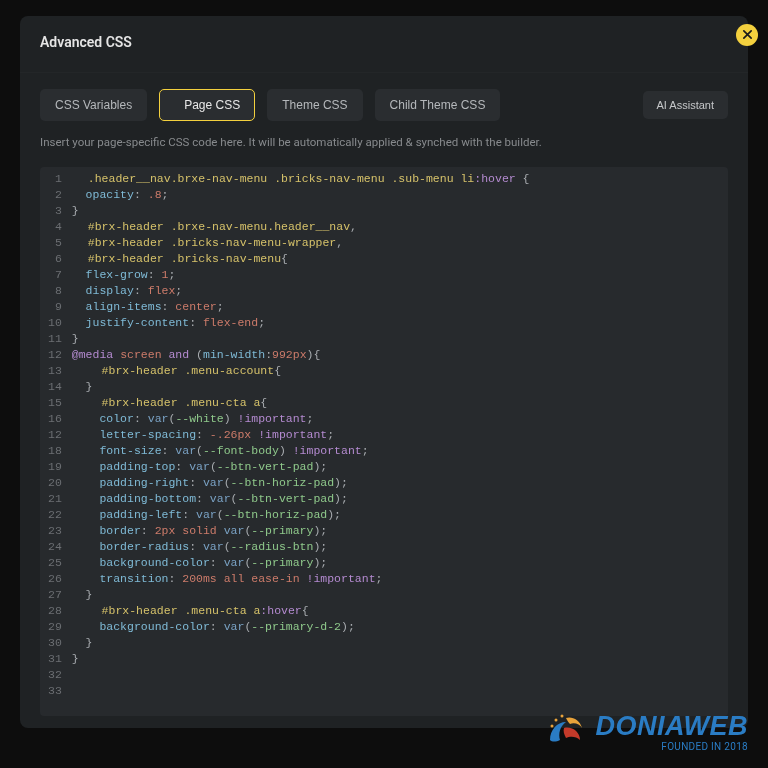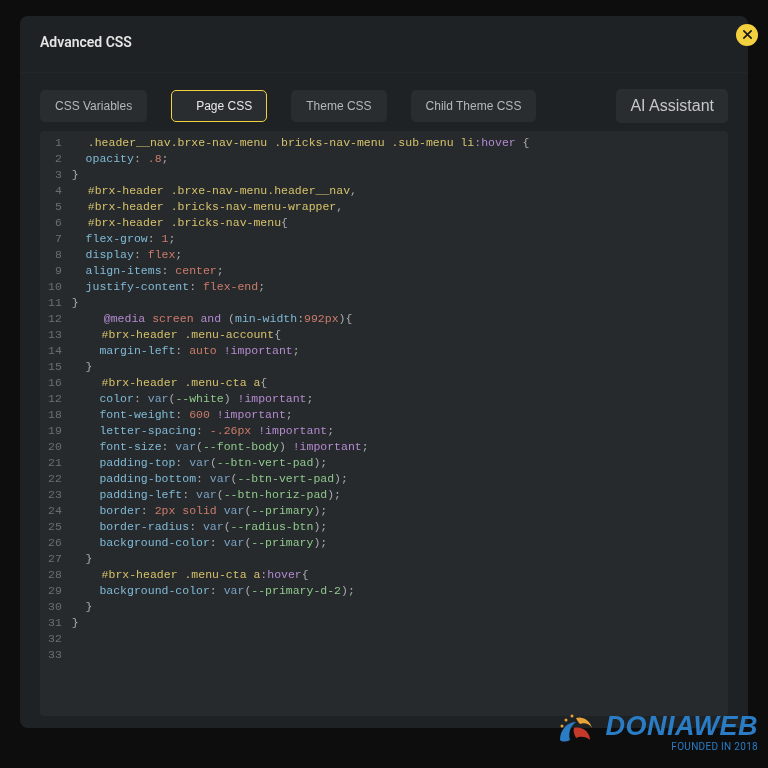--- a/index.html
+++ b/index.html
@@ -41,21 +41,21 @@
 .header {
   padding: 18px 20px 22px 20px;
   color: #e5e5e5;
   font-size: 14px;
   font-weight: 600;
   border-bottom: 1px solid rgba(255,255,255,0.02);
 }
 .toolbar {
   display: flex;
   align-items: center;
-  gap: 24px;
+  gap: 12px;
   padding: 16px 20px 0 20px;
 }
 .toolbar .spacer { flex: 1; }
 .tab {
   background: #2a2d30;
   color: #b5b8bb;
   border: 1px solid transparent;
   border-radius: 5px;
   padding: 8px 14px;
   font-size: 12px;
@@ -66,21 +66,21 @@
   border: 1px solid #f3d03e;
   color: #e8e8e8;
   padding-left: 24px;
 }
 .ai-btn {
   background: #2a2d30;
   color: #c5c7c9;
   border: none;
   border-radius: 5px;
   padding: 8px 14px;
-  font-size: 16px;
+  font-size: 11px;
   cursor: pointer;
 }
 .instruction {
   padding: 14px 20px 10px 20px;
   color: #878a8d;
   font-size: 11.5px;
 }
 .editor {
   flex: 1;
   margin: 8px 20px 12px 20px;
@@ -105,28 +105,28 @@
 .gutter div { height: 16px; }
 .code { flex: 1; padding-right: 12px; }
 .line { height: 16px; white-space: pre; color: #a8acb0; }
 .tok-sel { color: #d6c26a; margin-left: 16px; }
 .tok-pseudo { color: #b58bd1; }
 .tok-brace { color: #a8acb0; }
 .tok-prop { color: #7fbad6; }
 .tok-val { color: #cc7b6a; }
 .tok-num { color: #cc7b6a; }
 .tok-punct { color: #a8acb0; }
-.tok-at { color: #b58bd1; margin-left: 32px; }
+.tok-at { color: #b58bd1; }
 .tok-kw2 { color: #b58bd1; }
 .tok-fn { color: #7aa2c4; }
 .tok-var { color: #8fc98b; }
 .tok-imp { color: #b58bd1; }
 .watermark {
   position: absolute;
-  right: 10px;
+  right: 20px;
   bottom: 14px;
   display: flex;
   align-items: center;
   gap: 6px;
   z-index: 20;
 }
 .wm-icon {
   width: 48px;
   height: 44px;
   position: relative;
@@ -168,20 +168,21 @@
 
   <div class="toolbar">
     <button class="tab">CSS Variables</button>
     <button class="tab active">Page CSS</button>
     <button class="tab">Theme CSS</button>
     <button class="tab">Child Theme CSS</button>
     <div class="spacer"></div>
     <button class="ai-btn">AI Assistant</button>
   </div>
 
+  <div class="instruction">Insert your page-specific CSS code here. It will be automatically applied &amp; synched with the builder.</div>
 
   <div class="editor">
     <div class="editor-inner">
       <div class="gutter" id="gutter">
           <div>1</div>
           <div>2</div>
           <div>3</div>
           <div>4</div>
           <div>5</div>
           <div>6</div>
@@ -220,33 +221,33 @@
           <div class="line"><span class="tok-sel">#brx-header .brxe-nav-menu.header__nav</span><span class="tok-punct">,</span></div>
           <div class="line"><span class="tok-sel">#brx-header .bricks-nav-menu-wrapper</span><span class="tok-punct">,</span></div>
           <div class="line"><span class="tok-sel">#brx-header .bricks-nav-menu</span><span class="tok-brace">{</span></div>
           <div class="line"><span class="tok-prop">  flex-grow</span><span class="tok-punct">: </span><span class="tok-num">1</span><span class="tok-punct">;</span></div>
           <div class="line"><span class="tok-prop">  display</span><span class="tok-punct">: </span><span class="tok-val">flex</span><span class="tok-punct">;</span></div>
           <div class="line"><span class="tok-prop">  align-items</span><span class="tok-punct">: </span><span class="tok-val">center</span><span class="tok-punct">;</span></div>
           <div class="line"><span class="tok-prop">  justify-content</span><span class="tok-punct">: </span><span class="tok-val">flex-end</span><span class="tok-punct">;</span></div>
           <div class="line"><span class="tok-brace">}</span></div>
           <div class="line"><span class="tok-at">@media</span><span class="tok-punct"> </span><span class="tok-val">screen</span><span class="tok-punct"> </span><span class="tok-kw2">and</span><span class="tok-punct"> (</span><span class="tok-prop">min-width</span><span class="tok-punct">:</span><span class="tok-num">992px</span><span class="tok-punct">)</span><span class="tok-brace">{</span></div>
           <div class="line"><span class="tok-sel">  #brx-header .menu-account</span><span class="tok-brace">{</span></div>
-          <div class="line"><span class="tok-prop">    margin-left</span><span class="tok-punct">: </span><span class="tok-val">auto</span><span class="tok-punct"> </span><span class="tok-imp">!important</span><span class="tok-punct">;</span></div>
           <div class="line"><span class="tok-brace">  }</span></div>
           <div class="line"><span class="tok-sel">  #brx-header .menu-cta a</span><span class="tok-brace">{</span></div>
           <div class="line"><span class="tok-prop">    color</span><span class="tok-punct">: </span><span class="tok-fn">var</span><span class="tok-punct">(</span><span class="tok-var">--white</span><span class="tok-punct">) </span><span class="tok-imp">!important</span><span class="tok-punct">;</span></div>
-          <div class="line"><span class="tok-prop">    font-weight</span><span class="tok-punct">: </span><span class="tok-num">600</span><span class="tok-punct"> </span><span class="tok-imp">!important</span><span class="tok-punct">;</span></div>
           <div class="line"><span class="tok-prop">    letter-spacing</span><span class="tok-punct">: </span><span class="tok-num">-.26px</span><span class="tok-punct"> </span><span class="tok-imp">!important</span><span class="tok-punct">;</span></div>
           <div class="line"><span class="tok-prop">    font-size</span><span class="tok-punct">: </span><span class="tok-fn">var</span><span class="tok-punct">(</span><span class="tok-var">--font-body</span><span class="tok-punct">) </span><span class="tok-imp">!important</span><span class="tok-punct">;</span></div>
           <div class="line"><span class="tok-prop">    padding-top</span><span class="tok-punct">: </span><span class="tok-fn">var</span><span class="tok-punct">(</span><span class="tok-var">--btn-vert-pad</span><span class="tok-punct">);</span></div>
+          <div class="line"><span class="tok-prop">    padding-right</span><span class="tok-punct">: </span><span class="tok-fn">var</span><span class="tok-punct">(</span><span class="tok-var">--btn-horiz-pad</span><span class="tok-punct">);</span></div>
           <div class="line"><span class="tok-prop">    padding-bottom</span><span class="tok-punct">: </span><span class="tok-fn">var</span><span class="tok-punct">(</span><span class="tok-var">--btn-vert-pad</span><span class="tok-punct">);</span></div>
           <div class="line"><span class="tok-prop">    padding-left</span><span class="tok-punct">: </span><span class="tok-fn">var</span><span class="tok-punct">(</span><span class="tok-var">--btn-horiz-pad</span><span class="tok-punct">);</span></div>
           <div class="line"><span class="tok-prop">    border</span><span class="tok-punct">: </span><span class="tok-num">2px</span><span class="tok-punct"> </span><span class="tok-val">solid</span><span class="tok-punct"> </span><span class="tok-fn">var</span><span class="tok-punct">(</span><span class="tok-var">--primary</span><span class="tok-punct">);</span></div>
           <div class="line"><span class="tok-prop">    border-radius</span><span class="tok-punct">: </span><span class="tok-fn">var</span><span class="tok-punct">(</span><span class="tok-var">--radius-btn</span><span class="tok-punct">);</span></div>
           <div class="line"><span class="tok-prop">    background-color</span><span class="tok-punct">: </span><span class="tok-fn">var</span><span class="tok-punct">(</span><span class="tok-var">--primary</span><span class="tok-punct">);</span></div>
+          <div class="line"><span class="tok-prop">    transition</span><span class="tok-punct">: </span><span class="tok-num">200ms</span><span class="tok-punct"> </span><span class="tok-val">all</span><span class="tok-punct"> </span><span class="tok-val">ease-in</span><span class="tok-punct"> </span><span class="tok-imp">!important</span><span class="tok-punct">;</span></div>
           <div class="line"><span class="tok-brace">  }</span></div>
           <div class="line"><span class="tok-sel">  #brx-header .menu-cta a</span><span class="tok-pseudo">:hover</span><span class="tok-brace">{</span></div>
           <div class="line"><span class="tok-prop">    background-color</span><span class="tok-punct">: </span><span class="tok-fn">var</span><span class="tok-punct">(</span><span class="tok-var">--primary-d-2</span><span class="tok-punct">);</span></div>
           <div class="line"><span class="tok-brace">  }</span></div>
           <div class="line"><span class="tok-brace">}</span></div>
         </div>
     </div>
   </div>
 </div>
 

